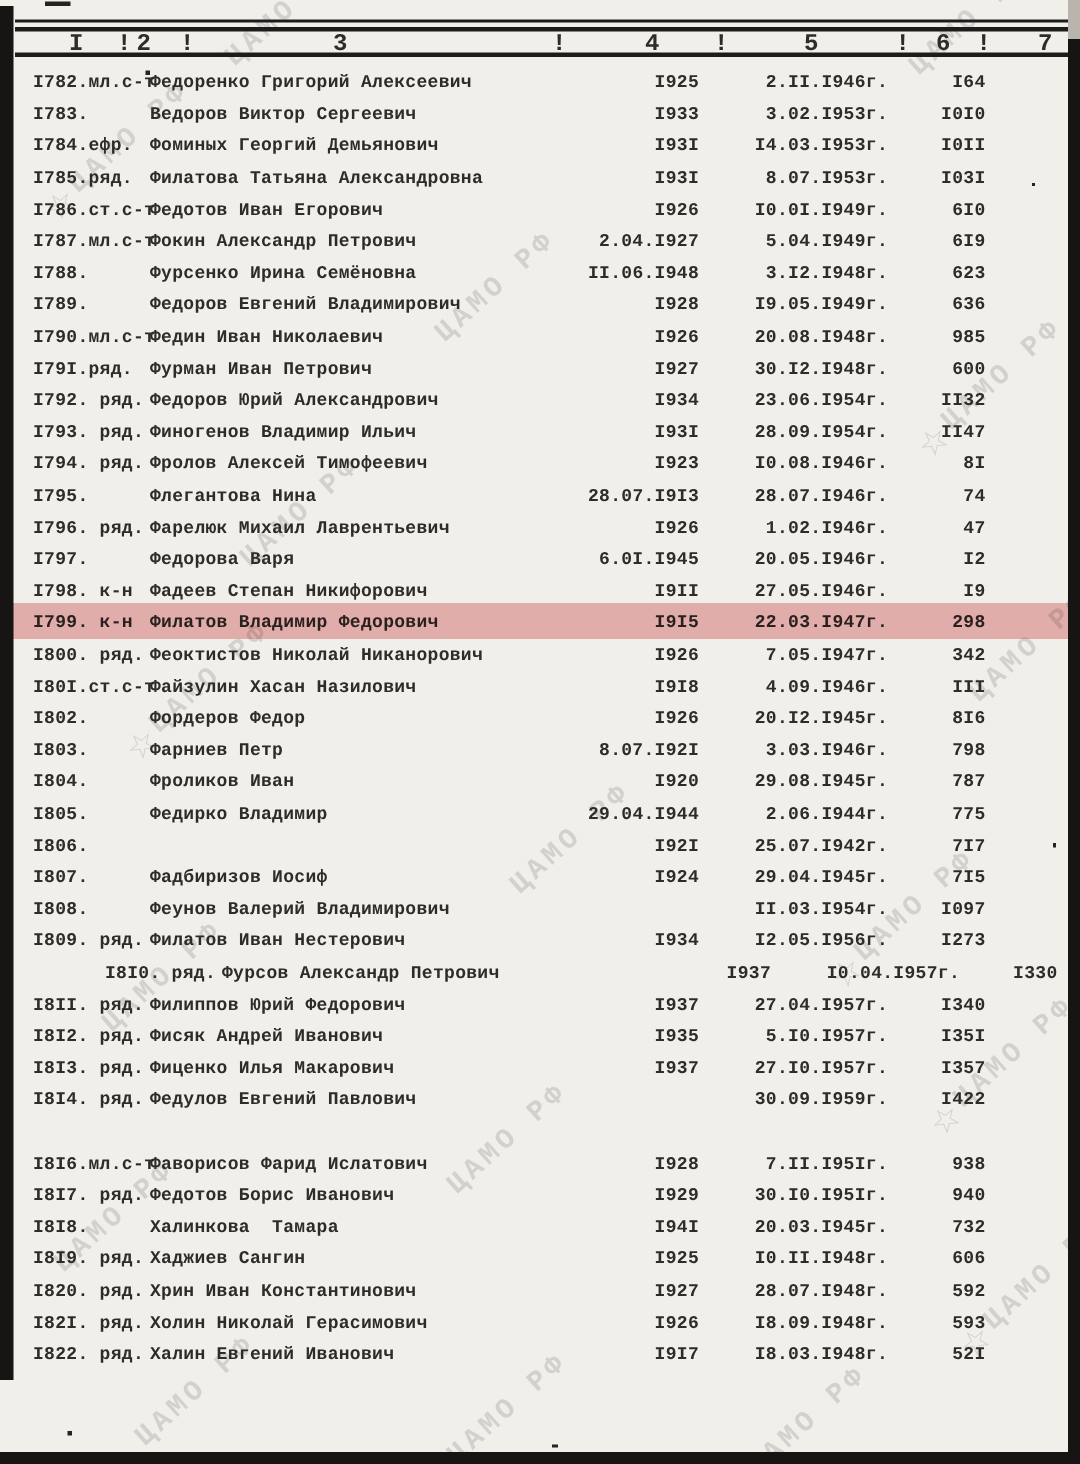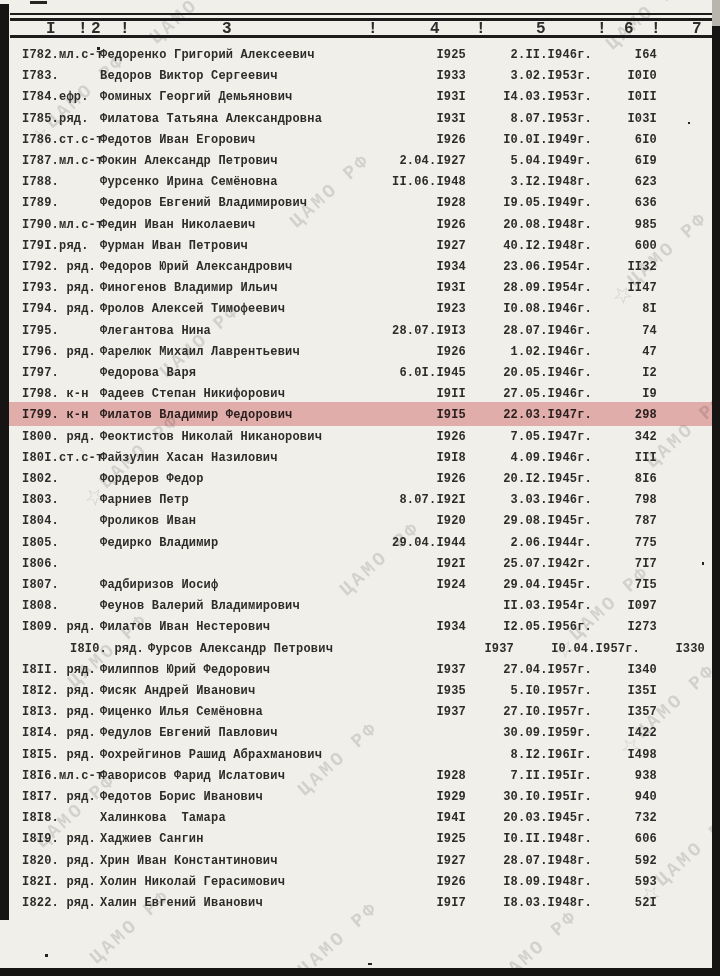--- a/index.html
+++ b/index.html
@@ -87,21 +87,21 @@
   <div class="rows">
       <div class="row" style="top: 46px;"><span class="cell c1">I782.мл.с-т</span><span class="cell c3">Федоренко Григорий Алексеевич</span><span class="cell c4">I925</span><span class="cell c5">2.II.I946г.</span><span class="cell c6">I64</span></div>
       <div class="row" style="top: 67.2px;"><span class="cell c1">I783.</span><span class="cell c3">Ведоров Виктор Сергеевич</span><span class="cell c4">I933</span><span class="cell c5">3.02.I953г.</span><span class="cell c6">I0I0</span></div>
       <div class="row" style="top: 88.4px;"><span class="cell c1">I784.ефр.</span><span class="cell c3">Фоминых Георгий Демьянович</span><span class="cell c4">I93I</span><span class="cell c5">I4.03.I953г.</span><span class="cell c6">I0II</span></div>
       <div class="row" style="top: 109.6px; padding-left: 46px;"><span class="cell c1">I785.ряд.</span><span class="cell c3">Филатова Татьяна Александровна</span><span class="cell c4">I93I</span><span class="cell c5">8.07.I953г.</span><span class="cell c6">I03I</span></div>
       <div class="row" style="top: 130.8px;"><span class="cell c1">I786.ст.с-т</span><span class="cell c3">Федотов Иван Егорович</span><span class="cell c4">I926</span><span class="cell c5">I0.0I.I949г.</span><span class="cell c6">6I0</span></div>
       <div class="row" style="top: 152px;"><span class="cell c1">I787.мл.с-т</span><span class="cell c3">Фокин Александр Петрович</span><span class="cell c4">2.04.I927</span><span class="cell c5">5.04.I949г.</span><span class="cell c6">6I9</span></div>
       <div class="row" style="top: 173.2px;"><span class="cell c1">I788.</span><span class="cell c3">Фурсенко Ирина Семёновна</span><span class="cell c4">II.06.I948</span><span class="cell c5">3.I2.I948г.</span><span class="cell c6">623</span></div>
       <div class="row" style="top: 194.4px;"><span class="cell c1">I789.</span><span class="cell c3">Федоров Евгений Владимирович</span><span class="cell c4">I928</span><span class="cell c5">I9.05.I949г.</span><span class="cell c6">636</span></div>
       <div class="row" style="top: 215.6px;"><span class="cell c1">I790.мл.с-т</span><span class="cell c3">Федин Иван Николаевич</span><span class="cell c4">I926</span><span class="cell c5">20.08.I948г.</span><span class="cell c6">985</span></div>
-      <div class="row" style="top: 236.8px;"><span class="cell c1">I79I.ряд.</span><span class="cell c3">Фурман Иван Петрович</span><span class="cell c4">I927</span><span class="cell c5">40.I2.I948г.</span><span class="cell c6">600</span></div>
+      <div class="row" style="top: 236.8px;"><span class="cell c1">I79I.ряд.</span><span class="cell c3">Фурман Иван Петрович</span><span class="cell c4">I927</span><span class="cell c5">30.I2.I948г.</span><span class="cell c6">600</span></div>
       <div class="row" style="top: 258px;"><span class="cell c1">I792. ряд.</span><span class="cell c3">Федоров Юрий Александрович</span><span class="cell c4">I934</span><span class="cell c5">23.06.I954г.</span><span class="cell c6">II32</span></div>
       <div class="row" style="top: 279.2px;"><span class="cell c1">I793. ряд.</span><span class="cell c3">Финогенов Владимир Ильич</span><span class="cell c4">I93I</span><span class="cell c5">28.09.I954г.</span><span class="cell c6">II47</span></div>
       <div class="row" style="top: 300.4px;"><span class="cell c1">I794. ряд.</span><span class="cell c3">Фролов Алексей Тимофеевич</span><span class="cell c4">I923</span><span class="cell c5">I0.08.I946г.</span><span class="cell c6">8I</span></div>
       <div class="row" style="top: 321.6px;"><span class="cell c1">I795.</span><span class="cell c3">Флегантова Нина</span><span class="cell c4">28.07.I9I3</span><span class="cell c5">28.07.I946г.</span><span class="cell c6">74</span></div>
       <div class="row" style="top: 342.8px;"><span class="cell c1">I796. ряд.</span><span class="cell c3">Фарелюк Михаил Лаврентьевич</span><span class="cell c4">I926</span><span class="cell c5">1.02.I946г.</span><span class="cell c6">47</span></div>
       <div class="row" style="top: 364px;"><span class="cell c1">I797.</span><span class="cell c3">Федорова Варя</span><span class="cell c4">6.0I.I945</span><span class="cell c5">20.05.I946г.</span><span class="cell c6">I2</span></div>
       <div class="row" style="top: 385.2px;"><span class="cell c1">I798. к-н</span><span class="cell c3">Фадеев Степан Никифорович</span><span class="cell c4">I9II</span><span class="cell c5">27.05.I946г.</span><span class="cell c6">I9</span></div>
       <div class="row" style="top: 406.4px;"><span class="cell c1">I799. к-н</span><span class="cell c3">Филатов Владимир Федорович</span><span class="cell c4">I9I5</span><span class="cell c5">22.03.I947г.</span><span class="cell c6">298</span></div>
       <div class="row" style="top: 427.6px;"><span class="cell c1">I800. ряд.</span><span class="cell c3">Феоктистов Николай Никанорович</span><span class="cell c4">I926</span><span class="cell c5">7.05.I947г.</span><span class="cell c6">342</span></div>
       <div class="row" style="top: 448.8px;"><span class="cell c1">I80I.ст.с-т</span><span class="cell c3">Файзулин Хасан Назилович</span><span class="cell c4">I9I8</span><span class="cell c5">4.09.I946г.</span><span class="cell c6">III</span></div>
@@ -109,23 +109,22 @@
       <div class="row" style="top: 491.2px;"><span class="cell c1">I803.</span><span class="cell c3">Фарниев Петр</span><span class="cell c4">8.07.I92I</span><span class="cell c5">3.03.I946г.</span><span class="cell c6">798</span></div>
       <div class="row" style="top: 512.4px;"><span class="cell c1">I804.</span><span class="cell c3">Фроликов Иван</span><span class="cell c4">I920</span><span class="cell c5">29.08.I945г.</span><span class="cell c6">787</span></div>
       <div class="row" style="top: 533.6px;"><span class="cell c1">I805.</span><span class="cell c3">Федирко Владимир</span><span class="cell c4">29.04.I944</span><span class="cell c5">2.06.I944г.</span><span class="cell c6">775</span></div>
       <div class="row" style="top: 554.8px;"><span class="cell c1">I806.</span><span class="cell c4">I92I</span><span class="cell c5">25.07.I942г.</span><span class="cell c6">7I7</span></div>
       <div class="row" style="top: 576px;"><span class="cell c1">I807.</span><span class="cell c3">Фадбиризов Иосиф</span><span class="cell c4">I924</span><span class="cell c5">29.04.I945г.</span><span class="cell c6">7I5</span></div>
       <div class="row" style="top: 597.2px;"><span class="cell c1">I808.</span><span class="cell c3">Феунов Валерий Владимирович</span><span class="cell c4"></span><span class="cell c5">II.03.I954г.</span><span class="cell c6">I097</span></div>
       <div class="row" style="top: 618.4px;"><span class="cell c1">I809. ряд.</span><span class="cell c3">Филатов Иван Нестерович</span><span class="cell c4">I934</span><span class="cell c5">I2.05.I956г.</span><span class="cell c6">I273</span></div>
       <div class="row" style="top: 639.6px; margin-left: 48px;"><span class="cell c1">I8I0. ряд.</span><span class="cell c3">Фурсов Александр Петрович</span><span class="cell c4">I937</span><span class="cell c5">I0.04.I957г.</span><span class="cell c6">I330</span></div>
       <div class="row" style="top: 660.8px;"><span class="cell c1">I8II. ряд.</span><span class="cell c3">Филиппов Юрий Федорович</span><span class="cell c4">I937</span><span class="cell c5">27.04.I957г.</span><span class="cell c6">I340</span></div>
       <div class="row" style="top: 682px;"><span class="cell c1">I8I2. ряд.</span><span class="cell c3">Фисяк Андрей Иванович</span><span class="cell c4">I935</span><span class="cell c5">5.I0.I957г.</span><span class="cell c6">I35I</span></div>
-      <div class="row" style="top: 703.2px;"><span class="cell c1">I8I3. ряд.</span><span class="cell c3">Фиценко Илья Семёновна</span><span class="cell c4">I937</span><span class="cell c5">27.I0.I957г.</span><span class="cell c6">I357</span></div>
+      <div class="row" style="top: 703.2px;"><span class="cell c1">I8I3. ряд.</span><span class="cell c3">Фиценко Илья Макарович</span><span class="cell c4">I937</span><span class="cell c5">27.I0.I957г.</span><span class="cell c6">I357</span></div>
       <div class="row" style="top: 724.4px;"><span class="cell c1">I8I4. ряд.</span><span class="cell c3">Федулов Евгений Павлович</span><span class="cell c4"></span><span class="cell c5">30.09.I959г.</span><span class="cell c6">I422</span></div>
-      <div class="row" style="top: 745.6px;"><span class="cell c1">I8I5. ряд.</span><span class="cell c3">Фохрейгинов Рашид Абрахманович</span><span class="cell c4"></span><span class="cell c5">8.I2.I96Iг.</span><span class="cell c6">I498</span></div>
       <div class="row" style="top: 766.8px;"><span class="cell c1">I8I6.мл.с-т</span><span class="cell c3">Фаворисов Фарид Ислатович</span><span class="cell c4">I928</span><span class="cell c5">7.II.I95Iг.</span><span class="cell c6">938</span></div>
       <div class="row" style="top: 788px;"><span class="cell c1">I8I7. ряд.</span><span class="cell c3">Федотов Борис Иванович</span><span class="cell c4">I929</span><span class="cell c5">30.I0.I95Iг.</span><span class="cell c6">940</span></div>
       <div class="row" style="top: 809.2px;"><span class="cell c1">I8I8.</span><span class="cell c3">Халинкова  Тамара</span><span class="cell c4">I94I</span><span class="cell c5">20.03.I945г.</span><span class="cell c6">732</span></div>
       <div class="row" style="top: 830.4px;"><span class="cell c1">I8I9. ряд.</span><span class="cell c3">Хаджиев Сангин</span><span class="cell c4">I925</span><span class="cell c5">I0.II.I948г.</span><span class="cell c6">606</span></div>
       <div class="row" style="top: 851.6px;"><span class="cell c1">I820. ряд.</span><span class="cell c3">Хрин Иван Константинович</span><span class="cell c4">I927</span><span class="cell c5">28.07.I948г.</span><span class="cell c6">592</span></div>
       <div class="row" style="top: 872.8px;"><span class="cell c1">I82I. ряд.</span><span class="cell c3">Холин Николай Герасимович</span><span class="cell c4">I926</span><span class="cell c5">I8.09.I948г.</span><span class="cell c6">593</span></div>
       <div class="row" style="top: 894px;"><span class="cell c1">I822. ряд.</span><span class="cell c3">Халин Евгений Иванович</span><span class="cell c4">I9I7</span><span class="cell c5">I8.03.I948г.</span><span class="cell c6">52I</span></div>
     </div>
 
   <div class="highlight"></div>

